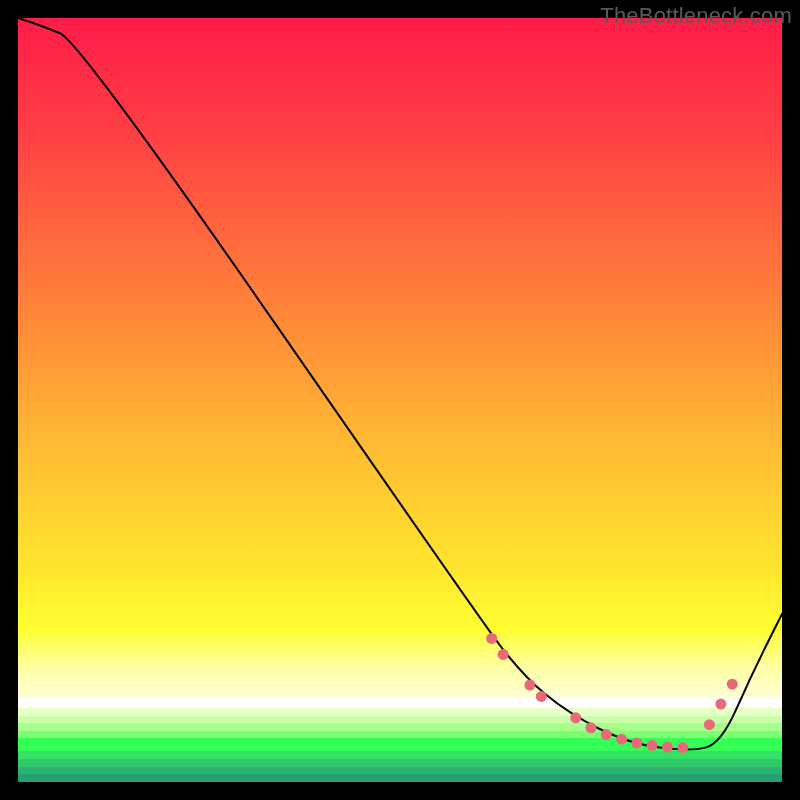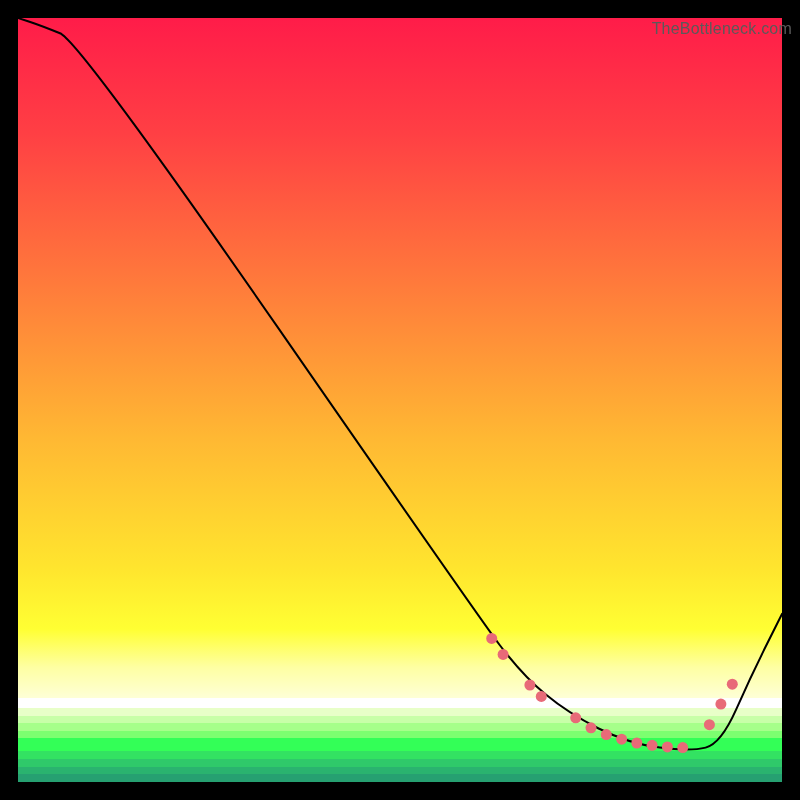--- a/index.html
+++ b/index.html
@@ -12,24 +12,24 @@
     overflow: hidden;
   }
   .outer {
     width: 800px;
     height: 800px;
     background: #000;
     position: relative;
   }
   .watermark {
     position: absolute;
-    top: 20px;
+    top: 3px;
     right: 8px;
     color: #5a5a5a;
-    font-size: 16px;
+    font-size: 22px;
     font-weight: 400;
     letter-spacing: 0.2px;
     z-index: 6;
   }
   .plot {
     position: absolute;
     left: 18px;
     top: 18px;
     width: 764px;
     height: 764px;

